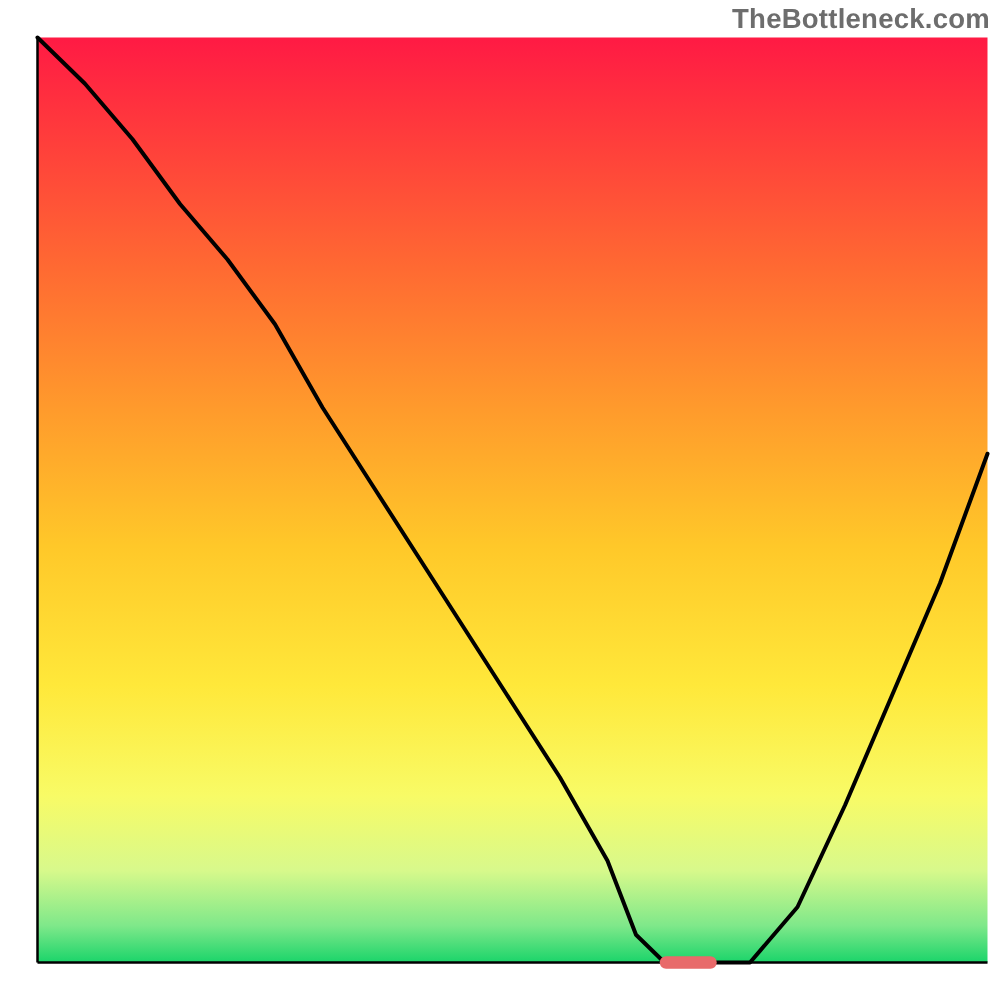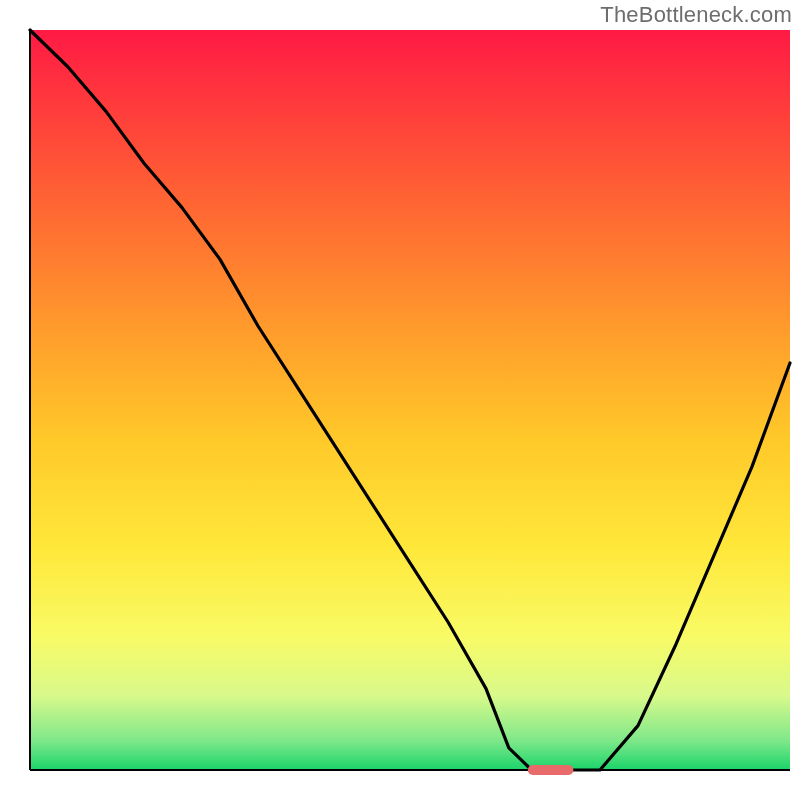--- a/index.html
+++ b/index.html
@@ -9,21 +9,21 @@
     height: 800px;
     background: #ffffff;
     font-family: Arial, Helvetica, sans-serif;
     overflow: hidden;
   }
   .watermark {
     position: absolute;
     top: 2px;
     right: 8px;
     font-size: 22px;
-    font-weight: 400;
+    font-weight: 700;
     color: #6d6d6d;
     letter-spacing: 0.2px;
   }
   .plot-wrap {
     position: absolute;
     left: 0;
     top: 0;
     width: 800px;
     height: 800px;
   }

